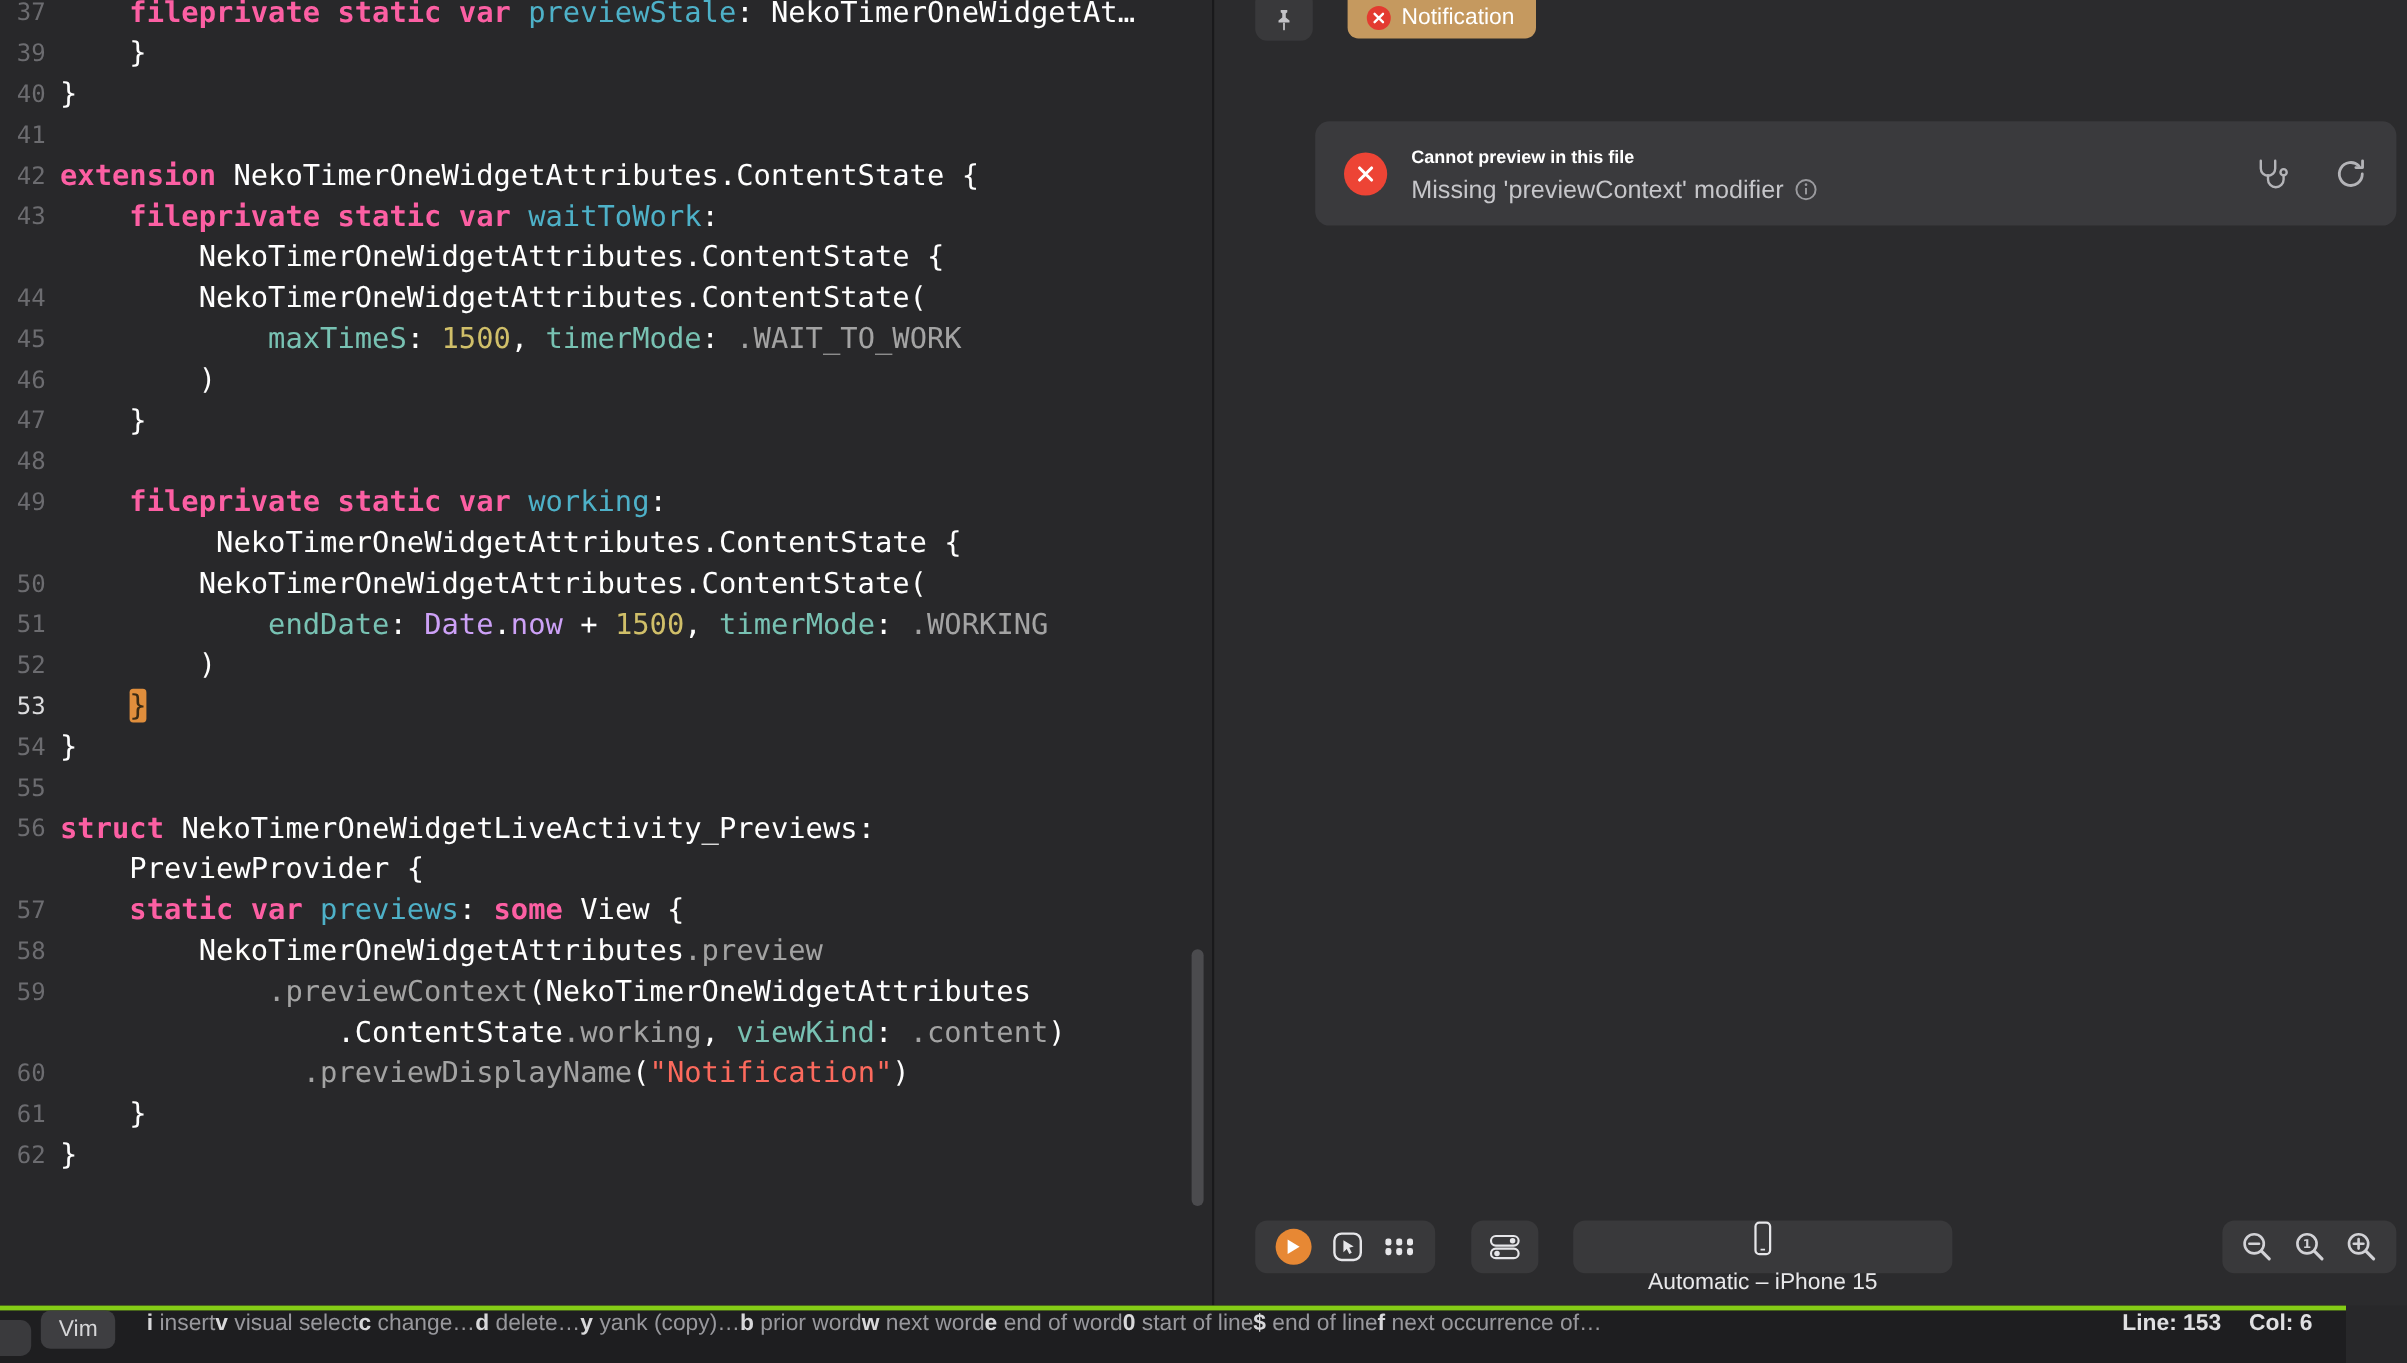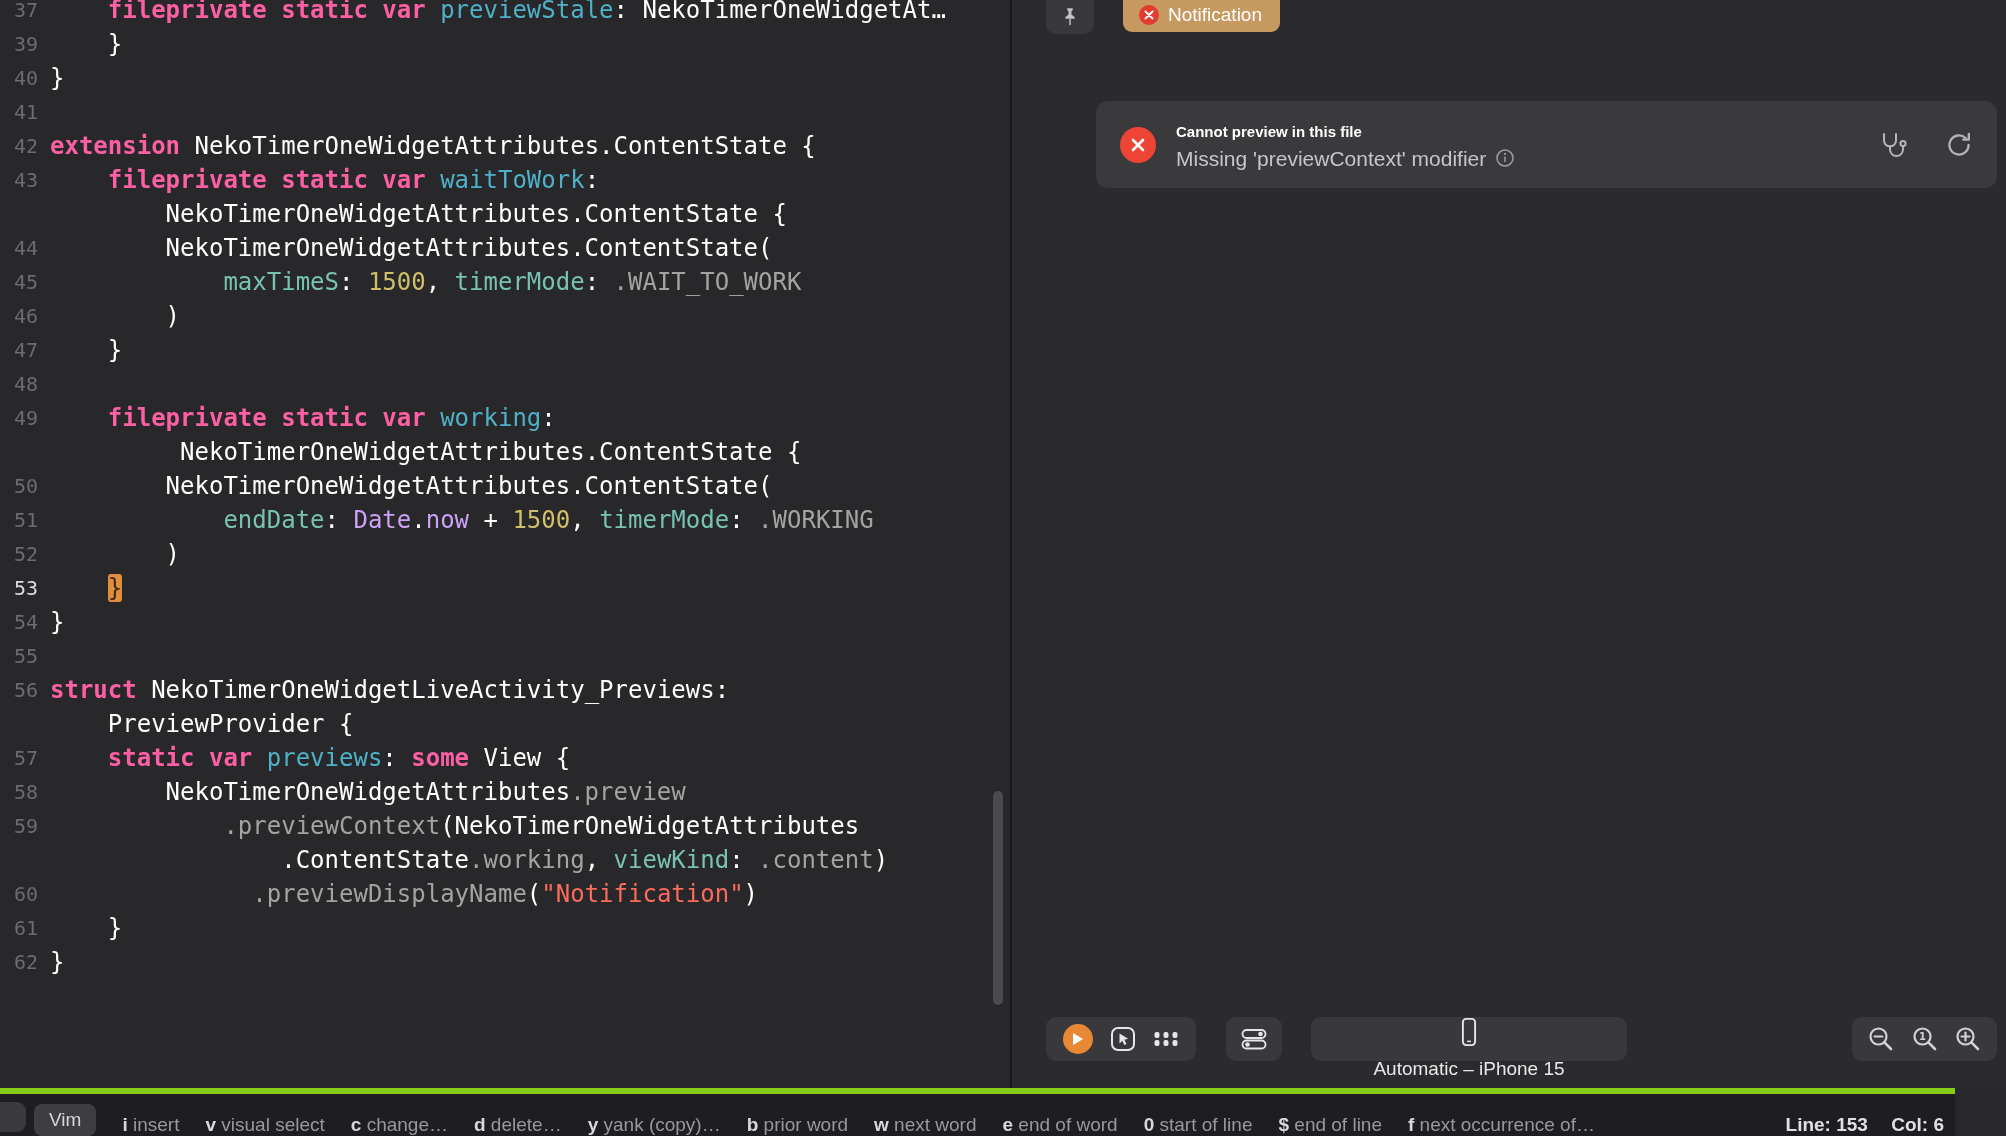--- a/index.html
+++ b/index.html
@@ -50,28 +50,28 @@
               display:flex;align-items:center;box-sizing:border-box;}
   .tg-modes{left:34px;width:150px;justify-content:space-evenly;}
   .tg-settings{left:214px;width:56px;justify-content:center;}
   .tg-device{left:299px;width:316px;padding:0 16px;gap:11px;flex-direction:column;}
   .tg-zoom{left:840px;width:145px;justify-content:space-evenly;}
   .play-circle{width:30px;height:30px;border-radius:50%;background:#e78834;display:flex;align-items:center;justify-content:center;}
   .device-label{color:#e8e8ea;font-size:19px;white-space:nowrap;}
 
   
   .statusbar{position:absolute;left:0;top:1088px;width:1955px;height:48px;background:#1e1e20;
-             border-top:6px solid #84cc16;box-sizing:border-box;display:flex;align-items:flex-end;}
+             border-top:4px solid #84cc16;box-sizing:border-box;display:flex;align-items:flex-start;}
   .partial-pill{position:absolute;left:-18px;top:8px;width:44px;height:30px;border-radius:9px;background:#3a3a3d;}
   .vim-badge{margin-left:34px;height:32px;line-height:32px;padding:0 15px;background:#3e3e41;border-radius:8px;
              color:#d6d6d8;font-size:19px;flex:none;}
-  .hints{margin-left:26px;display:flex;gap:26px;font-size:19px;color:#98989d;white-space:nowrap;
+  .hints{margin-left:26px;display:flex;font-size:19px;color:#98989d;white-space:nowrap;
          overflow:hidden;flex:1 1 auto;}
   .hint-key{color:#d8d8da;font-weight:bold;}
-  .linecol{margin-left:auto;margin-right:11px;flex:none;font-size:19px;color:#e0e0e2;font-weight:bold;white-space:nowrap;}
+  .linecol{margin-left:auto;margin-right:28px;flex:none;font-size:19px;color:#e0e0e2;font-weight:bold;white-space:nowrap;}
   .linecol .sep{display:inline-block;width:18px;}
   svg{display:block;}
 </style>
 </head>
 <body>
 
 <div class="screen">
 
   <div class="editor-pane">
     <div id="code-lines">

